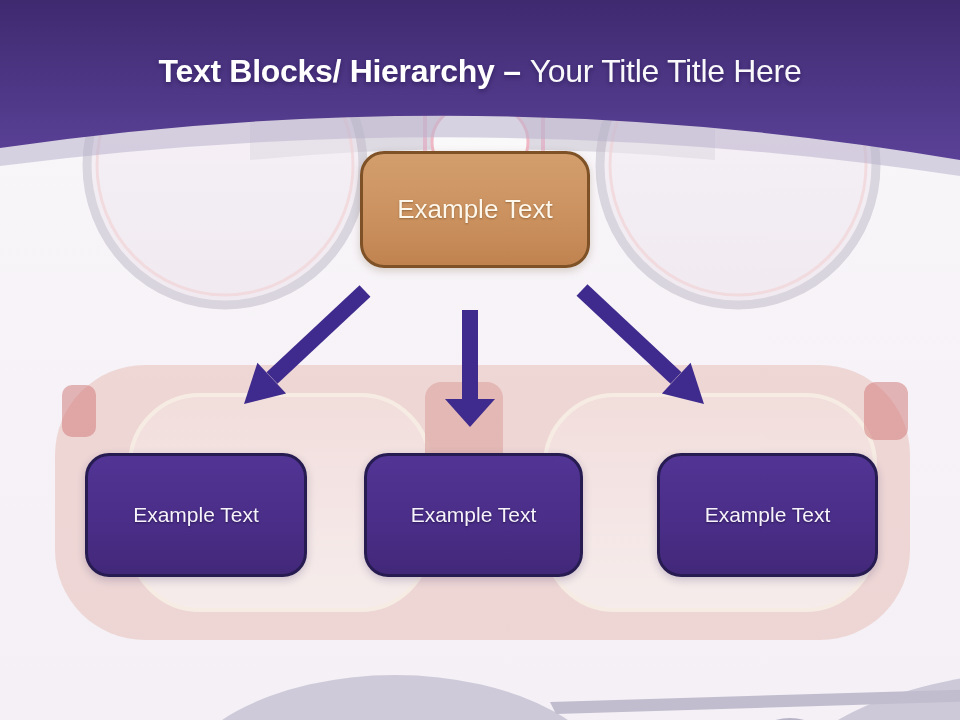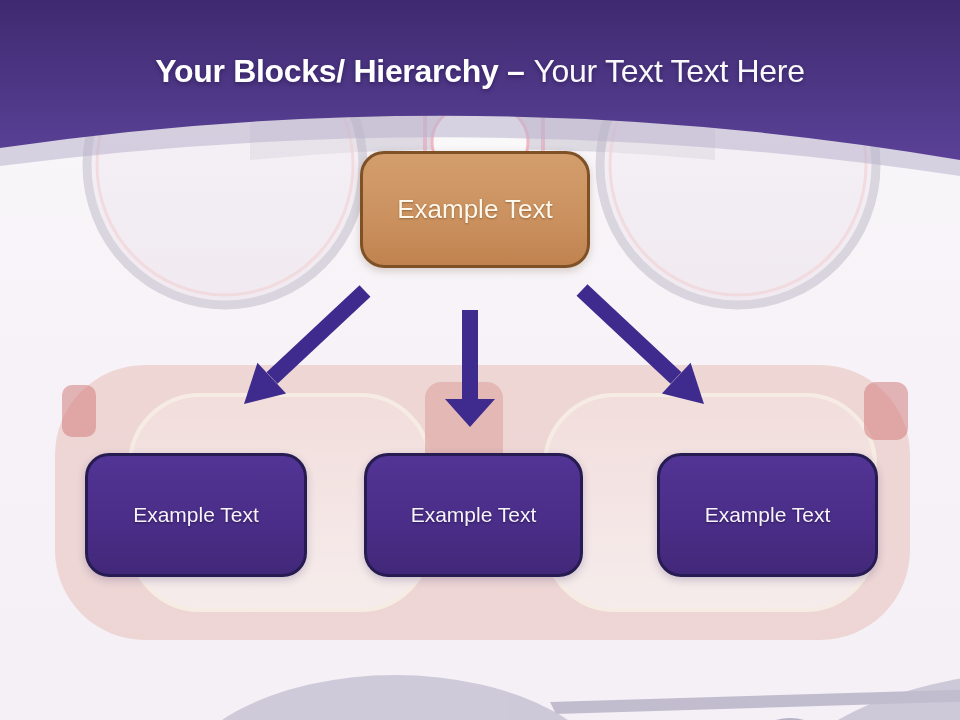--- a/index.html
+++ b/index.html
@@ -98,21 +98,21 @@
       <linearGradient id="hdr" x1="0" y1="0" x2="0" y2="1">
         <stop offset="0" stop-color="#3f2a70"></stop>
         <stop offset="1" stop-color="#5a4197"></stop>
       </linearGradient>
     </defs>
     <path d="M0,0 H960 V176 Q480,104 0,166 Z" fill="#b9b2cc" opacity="0.55"></path>
     <path d="M0,0 H960 V160 Q480,78 0,148 Z" fill="url(#hdr)"></path>
   </svg>
 
   <div class="title">
-    <span class="bold">Your Blocks/ Hierarchy –</span><span class="reg">Your Text Text Here</span>
+    <span class="bold">Text Blocks/ Hierarchy –</span><span class="reg">Your Title Title Here</span>
   </div>
 
   <svg class="layer" width="960" height="720" viewBox="0 0 960 720">
     <g>
       <line class="arrow-line" x1="365" y1="291" x2="272" y2="378"></line>
       <polygon class="arrow-shape" points="244,404 257.4,362.7 286.1,393.4"></polygon>
     </g>
     <g>
       <line class="arrow-line" x1="470" y1="310" x2="470" y2="399"></line>
       <polygon class="arrow-shape" points="470,427 445,399 495,399"></polygon>

